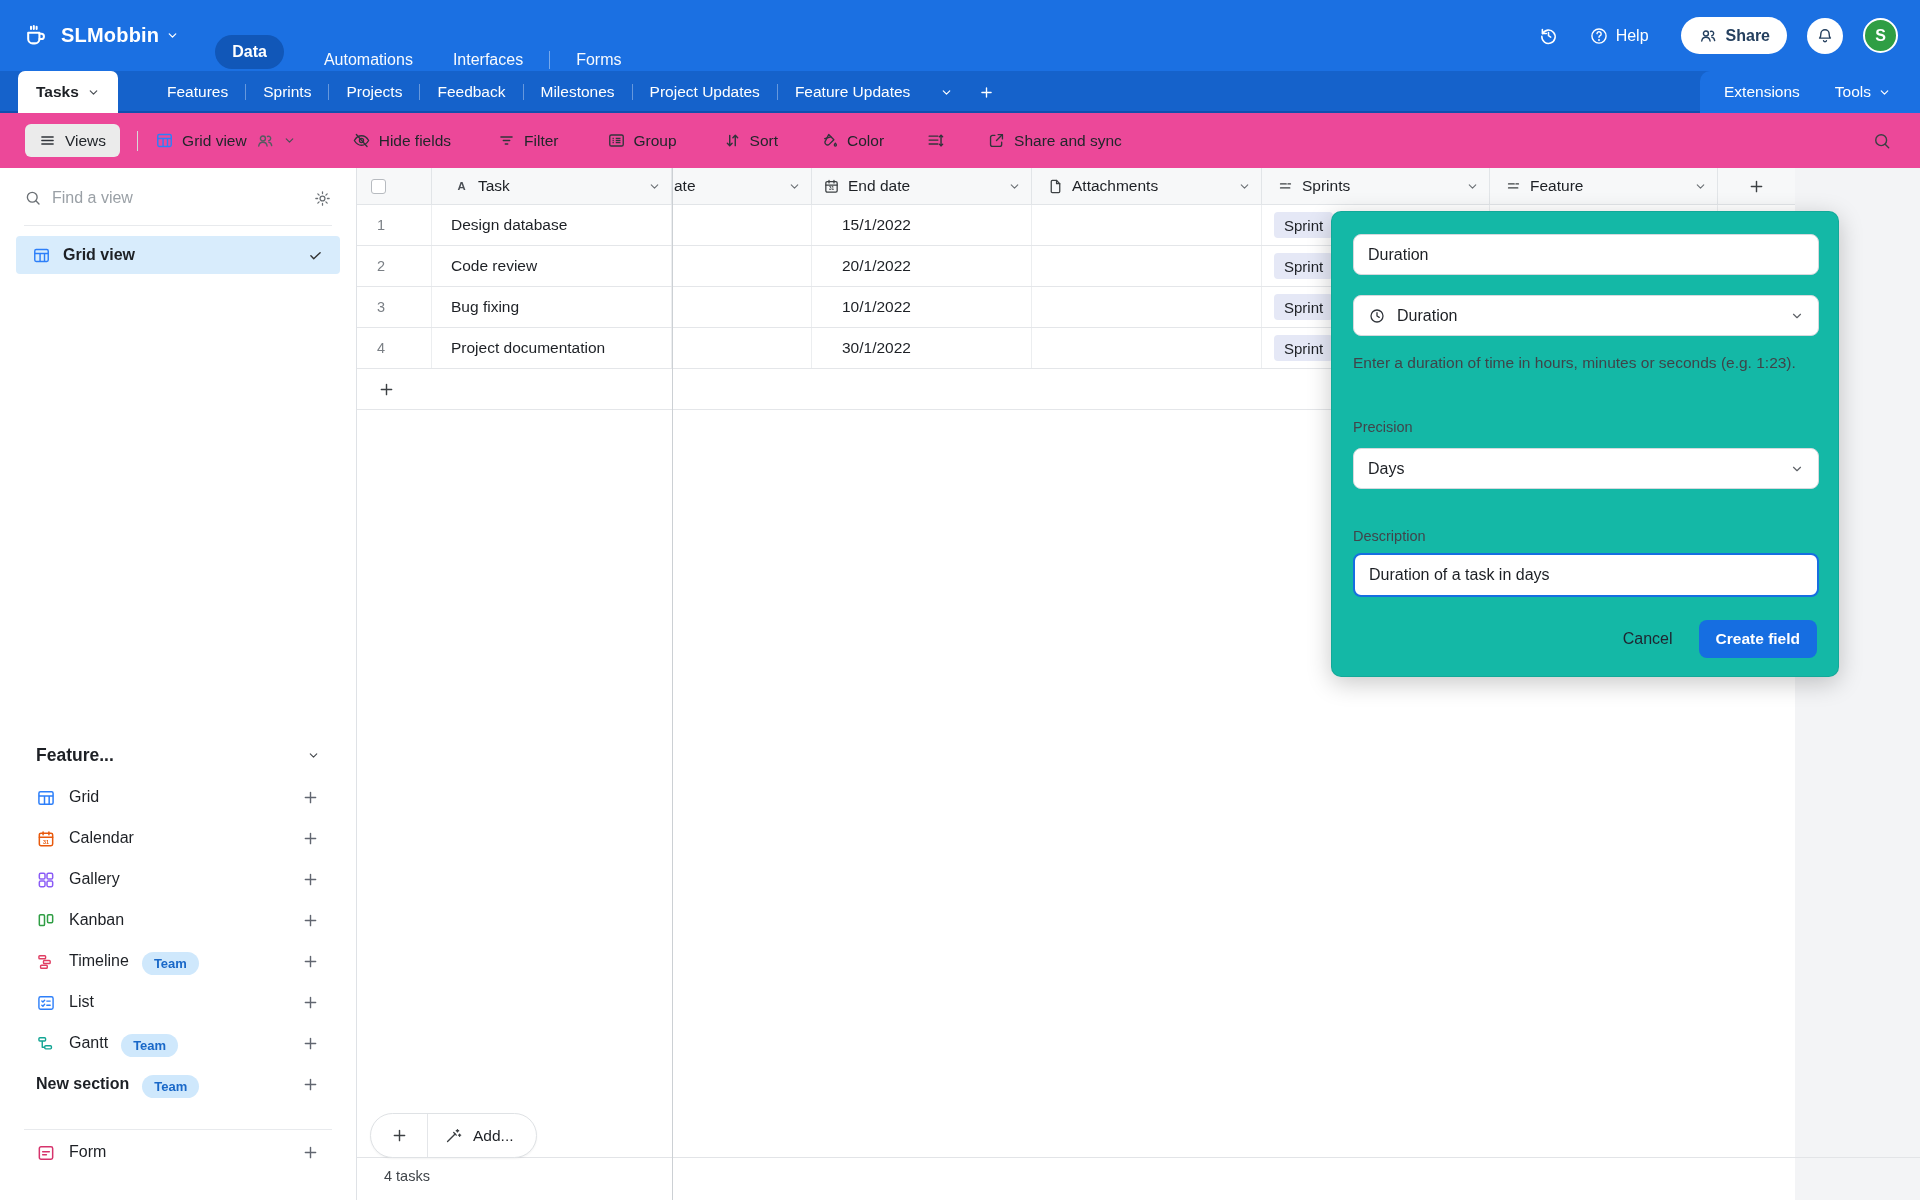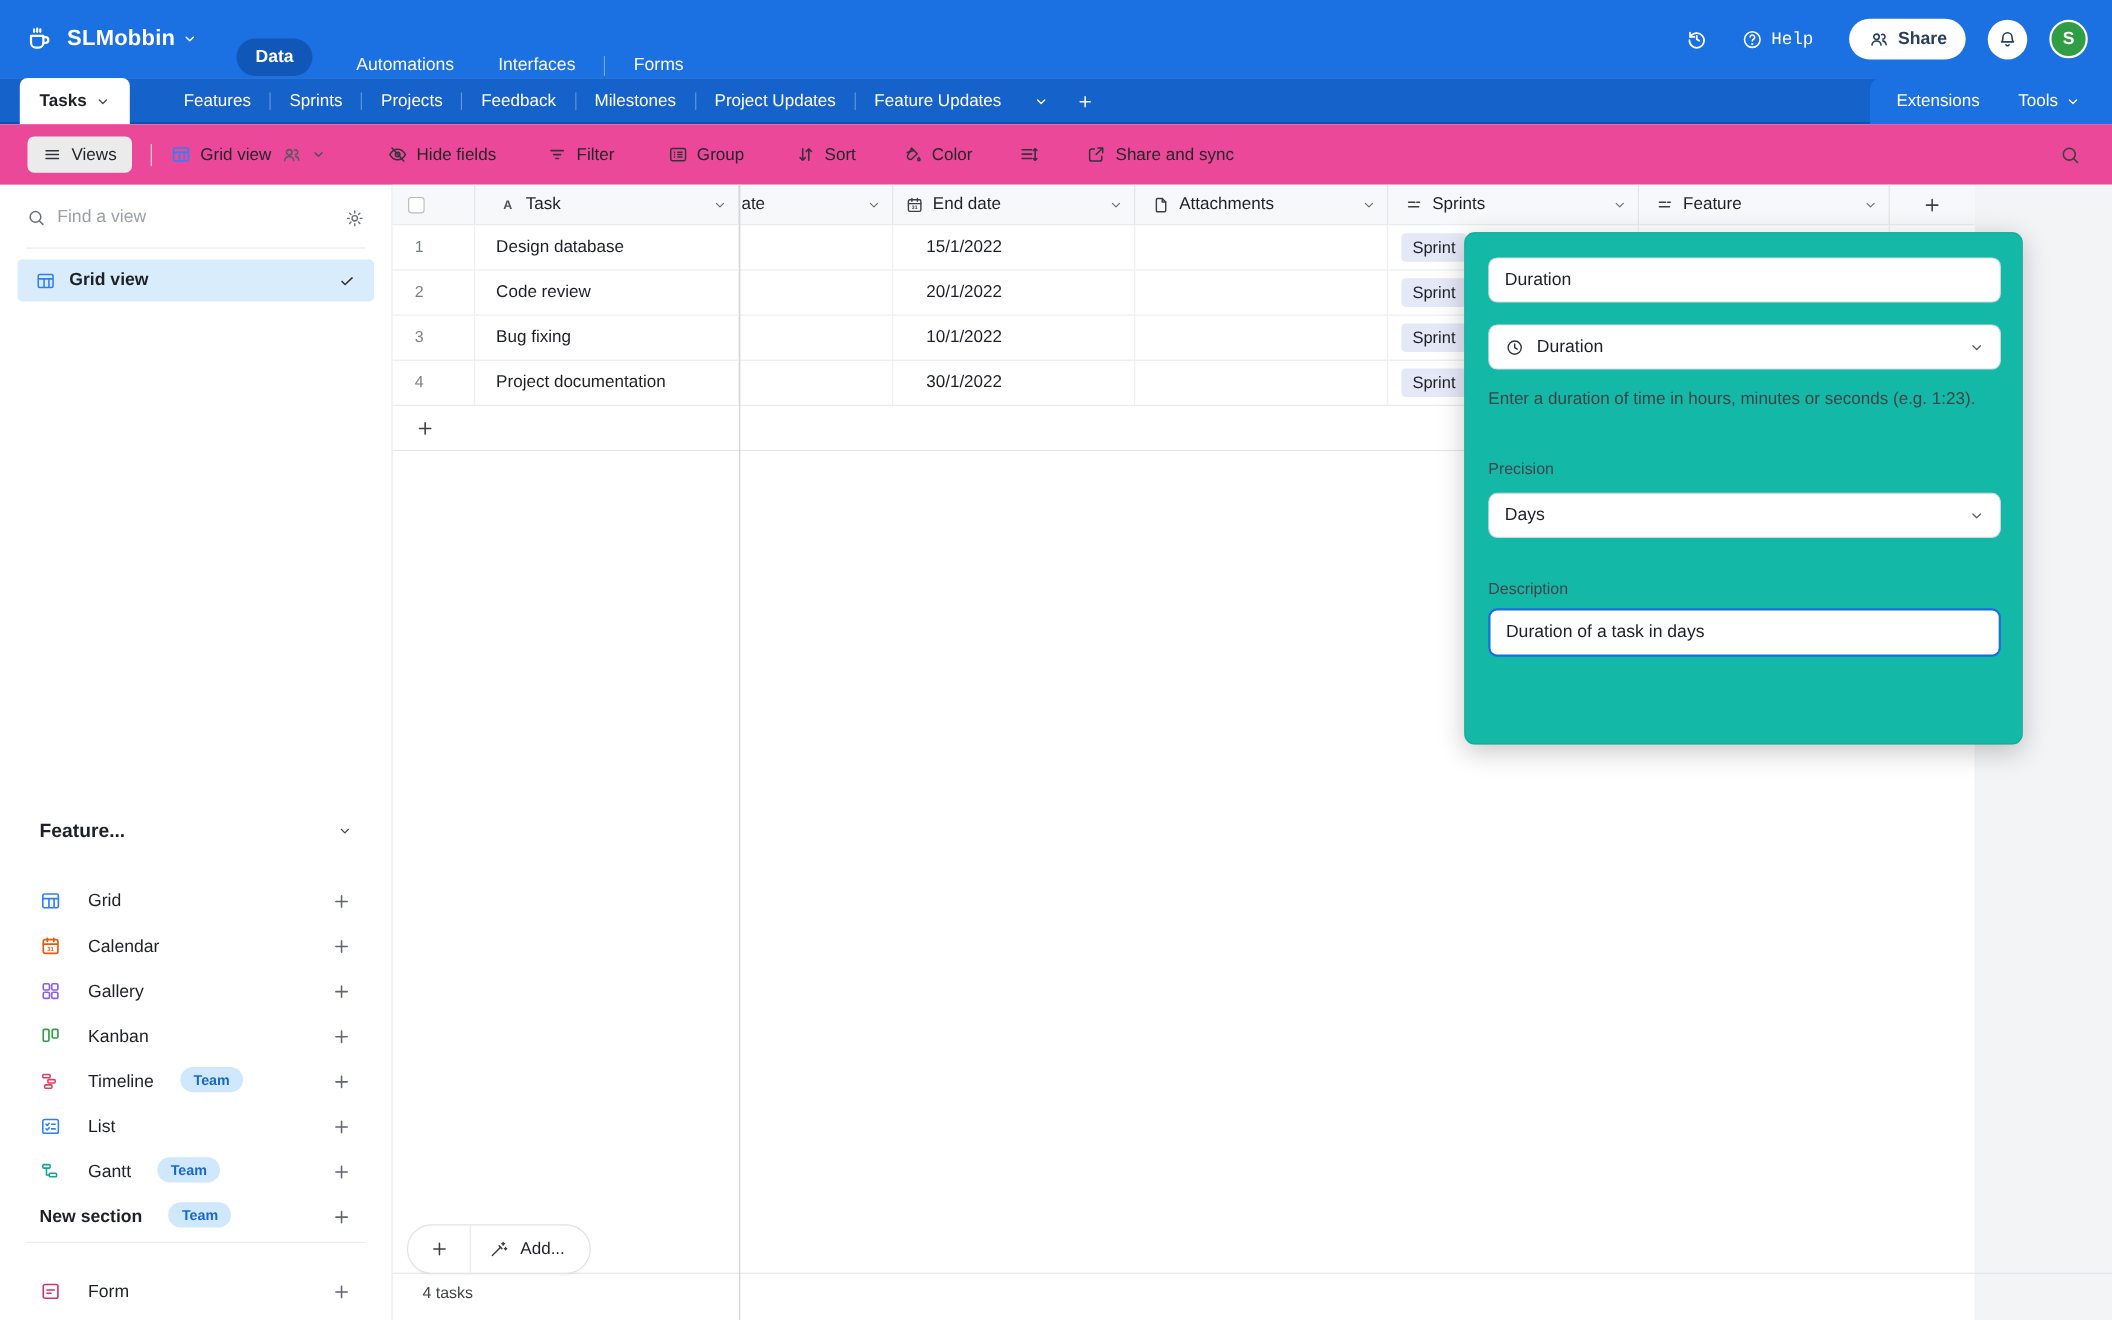--- a/index.html
+++ b/index.html
@@ -8,21 +8,21 @@
 
   
   .topbar { position:absolute; left:0; top:0; width:1920px; height:71px; background:var(--topbar,#1b70e2); display:flex; align-items:center; padding:0 22px; color:#fff; }
   .ws-name { font-size:20px; font-weight:700; margin-left:12px; letter-spacing:.2px; }
   .chev { width:13px; height:13px; }
   .topnav { display:flex; align-items:flex-end; margin-left:36px; gap:40px; font-size:16px;margin-top:33px; }
   .nav-pill { background:var(--nav_pill,#1157b8); padding:8px 17px; border-radius:18px; font-weight:600; font-size:16px; }
   .nav-item { opacity:.97; }
   .nav-sep { width:1px; height:18px; background:rgba(255,255,255,.4); margin:0 -14px; }
   .top-right { margin-left:auto; display:flex; align-items:center; }
-  .help-group { display:flex; align-items:center; gap:7px; margin-left:30px; font-size:16px;font-family:Liberation Mono, monospace; }
+  .help-group { display:flex; align-items:center; gap:7px; margin-left:30px; font-size:16px; }
   .share-pill { margin-left:32px; height:37px; background:#fff; color:#25405f; border-radius:19px; display:flex; align-items:center; gap:8px; padding:0 17px; font-size:16px; font-weight:600; }
   .bell-circle { margin-left:20px; width:36px; height:36px; border-radius:50%; background:#fff; display:flex; align-items:center; justify-content:center; }
   .avatar { margin-left:20px; width:35px; height:35px; border-radius:50%; background:var(--avatar_green,#2f9e44); border:2px solid #fff; color:#fff; font-size:16px; font-weight:700; display:flex; align-items:center; justify-content:center; }
 
   
   .tabbar { position:absolute; left:0; top:71px; width:1920px; height:42px; background:var(--tabbar,#1562cb); box-shadow:inset 0 -2px 0 rgba(10,50,120,.35); color:#fff; }
   .tab-active { position:absolute; left:18px; top:0; height:42px; background:#fff; border-radius:7px 7px 0 0; display:flex; align-items:center; gap:8px; padding:0 18px; color:#1d2025; font-size:15.5px; font-weight:600; }
   .tab-active .chev { color:#4a4f55; }
   .tabs { position:absolute; left:150px; top:0; height:42px; display:flex; align-items:center; font-size:15.5px; }
   .tab { padding:0 17px; line-height:42px; }
@@ -45,21 +45,21 @@
   .find-row { position:absolute; left:0; top:14px; width:100%; height:32px; display:flex; align-items:center; padding:0 24px; gap:10px; }
   .find-input { border:none; outline:none; flex:1; font-size:16px; font-family:inherit; color:#1d2025; }
   .find-input::placeholder { color:#9aa0a6; }
   .sb-divider { position:absolute; left:24px; right:24px; top:57px; height:1px; background:#e8eaed; }
   .view-item { position:absolute; left:16px; right:16px; top:68px; height:38px; background:var(--selected_view_bg,#d8ecfc); border-radius:4px; display:flex; align-items:center; padding:0 16px; gap:12px; font-size:16px; font-weight:600; color:#1d2025; }
   .view-item .check { margin-left:auto; color:#333; }
   .create-block { position:absolute; left:0; right:0; top:570px; }
   .create-head { height:34px; display:flex; align-items:center; padding:0 36px; font-size:17.5px; font-weight:700; color:#1d2025; }
   .create-head .chev { margin-left:auto; color:#44484d; }
   .create-items { margin-top:16px; }
-  .c-item { height:41px; display:flex; align-items:flex-end; padding:0 36px; gap:24px; font-size:16px; color:#1d2025; }
+  .c-item { height:41px; display:flex; align-items:flex-start; padding:0 36px; gap:13px; font-size:16px; color:#1d2025; }
   .c-item .plus { margin-left:auto; color:#616670; }
   .badge { background:var(--team_badge_bg,#cfe8fc); color:var(--team_badge_text,#1968c8); font-size:13px; font-weight:600; border-radius:12px; padding:4px 12px; }
   .c-divider { margin:13px 24px; height:1px; background:#e8eaed; }
   .icon-grid { color:#2d7ff9; } .icon-cal { color:#e8590c; } .icon-gallery { color:#8b5cf6; }
   .icon-kanban { color:#2f9e44; } .icon-timeline { color:#e03e63; } .icon-list { color:#2d7ff9; }
   .icon-gantt { color:#12a594; } .icon-form { color:#d6336c; }
 
   
   .main { position:absolute; left:357px; top:168px; right:0; bottom:0; background:#fff; }
   .gray-right { position:absolute; left:1438px; top:0; right:0; bottom:0; background:#f3f4f6; }
@@ -683,13 +683,17 @@
   <div class="m-select m-days">
     <span>Days</span>
     <span class="schev">
       <svg viewBox="0 0 24 24" width="14" height="14" fill="none" stroke="currentColor" stroke-width="2" stroke-linecap="round" stroke-linejoin="round">
           <path d="M6 9l6 6 6-6"></path>
         </svg>
     </span>
   </div>
   <div class="m-label m-desc-label">Description</div>
   <input class="m-input m-desc" value="Duration of a task in days" style="">
+  <div class="m-footer">
+    <span class="cancel-btn">Cancel</span>
+    <span class="create-btn">Create field</span>
+  </div>
 </div>
 
 </body></html>

